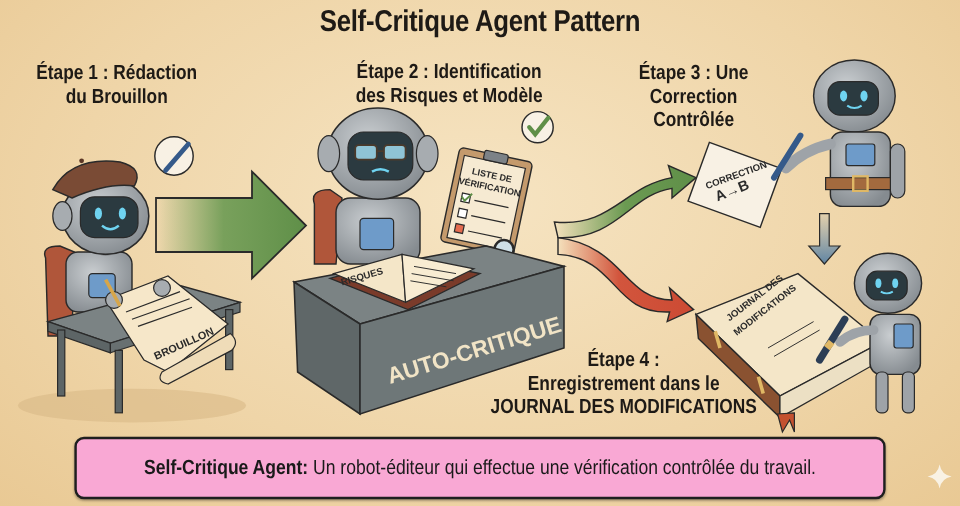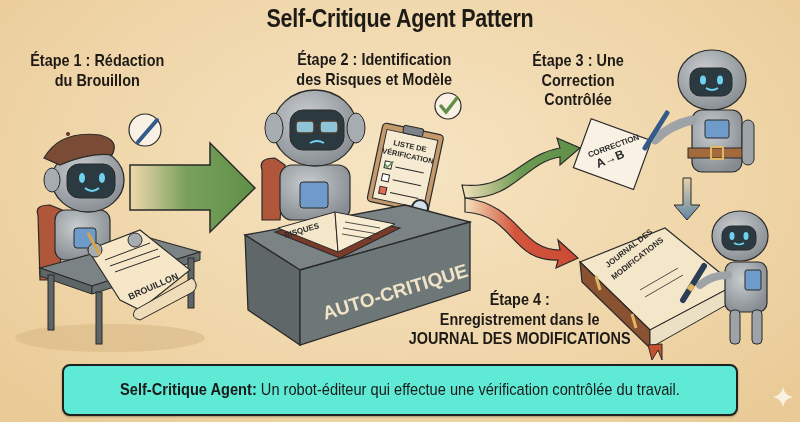--- a/index.html
+++ b/index.html
@@ -19,21 +19,21 @@
     font-size: 17px; transform: scaleX(0.85);
   }
   .step-label span { display: block; }
   #step1 { left: 8px; top: 51px; width: 210px; transform-origin: left top; }
   #step2 { left: 268px; top: 50px; width: 250px; transform-origin: left top; }
   #step3 { left: 510px; top: 51px; width: 160px; transform-origin: left top; }
   #step4 { left: 405px; top: 290px; width: 270px; transform-origin: left top; }
 
   .caption {
     left: 62px; top: 364px; width: 672px; height: 48px;
-    background: #5eead4; border: 2px solid #1f1f1f; border-radius: 8px;
+    background: #f9a8d4; border: 2px solid #1f1f1f; border-radius: 8px;
     box-shadow: 0 1px 2px rgba(0,0,0,0.3);
     display: flex; align-items: center; justify-content: center; text-align: center;
   }
   .caption-inner {
     font-size: 17px; color: #1a1a1a; line-height: 1.18;
     transform: scaleX(0.86); width: 780px;
   }
   .caption-inner b { font-weight: bold; }
   .sparkle { left: 772px; top: 386px; width: 22px; height: 22px; }
 

